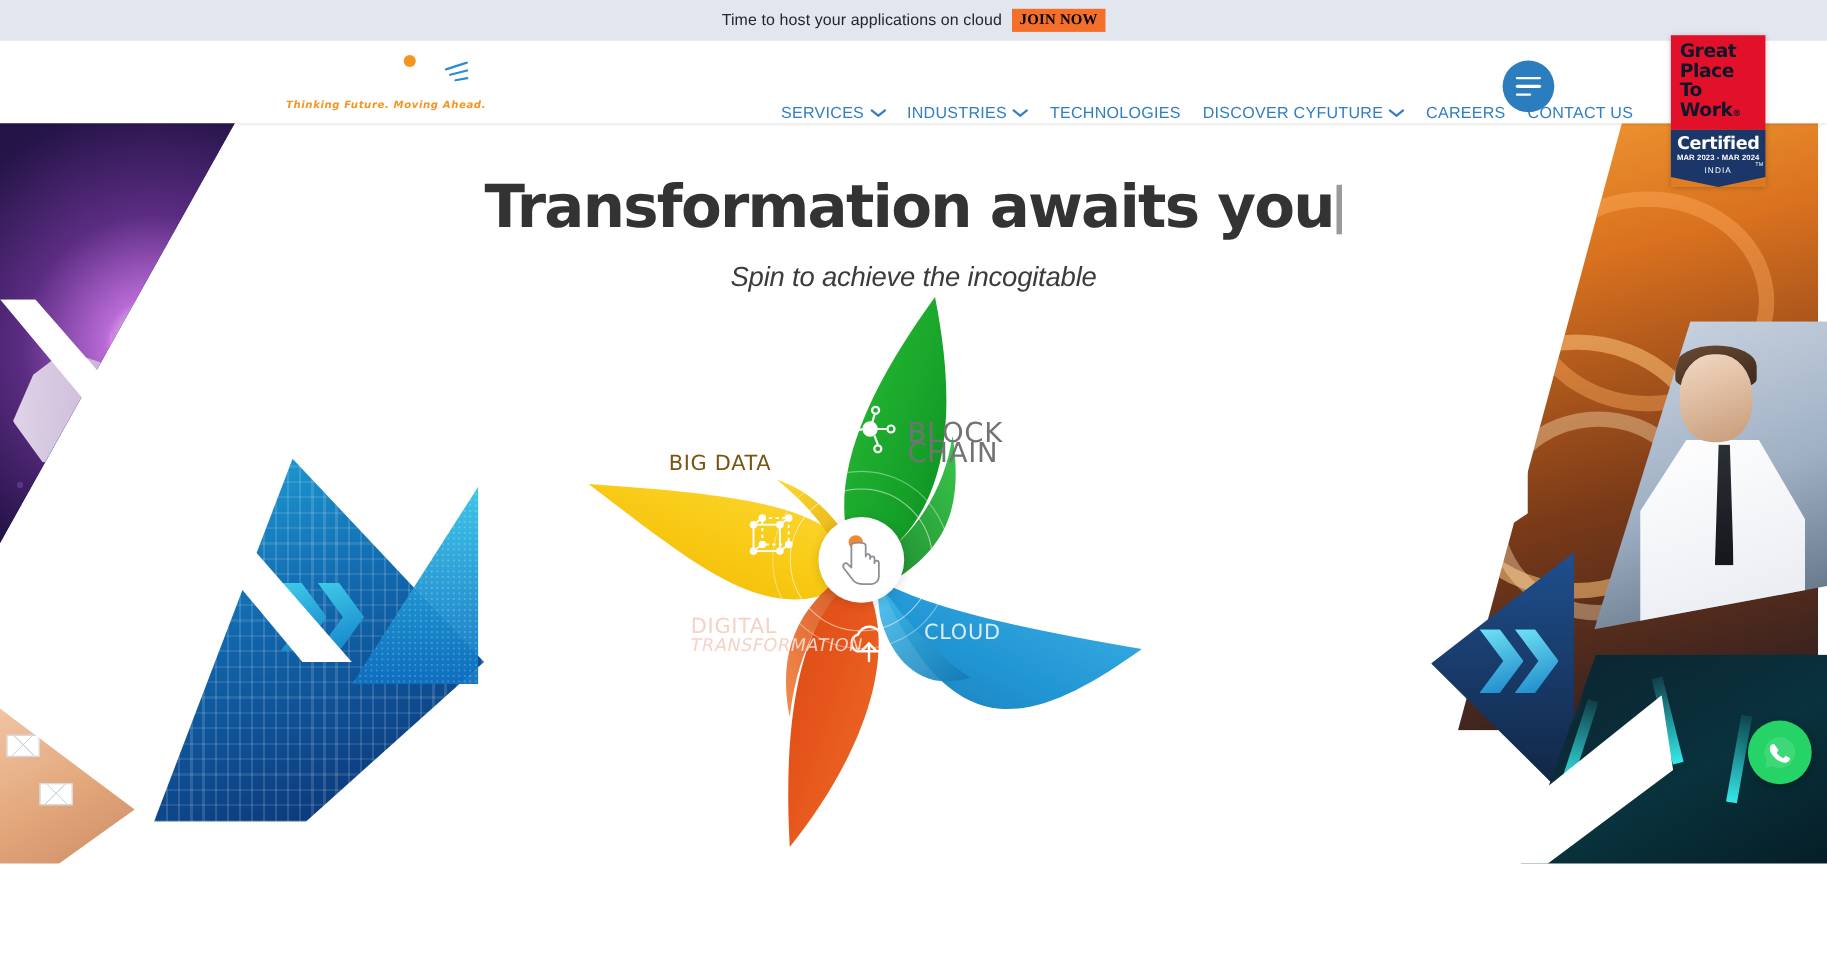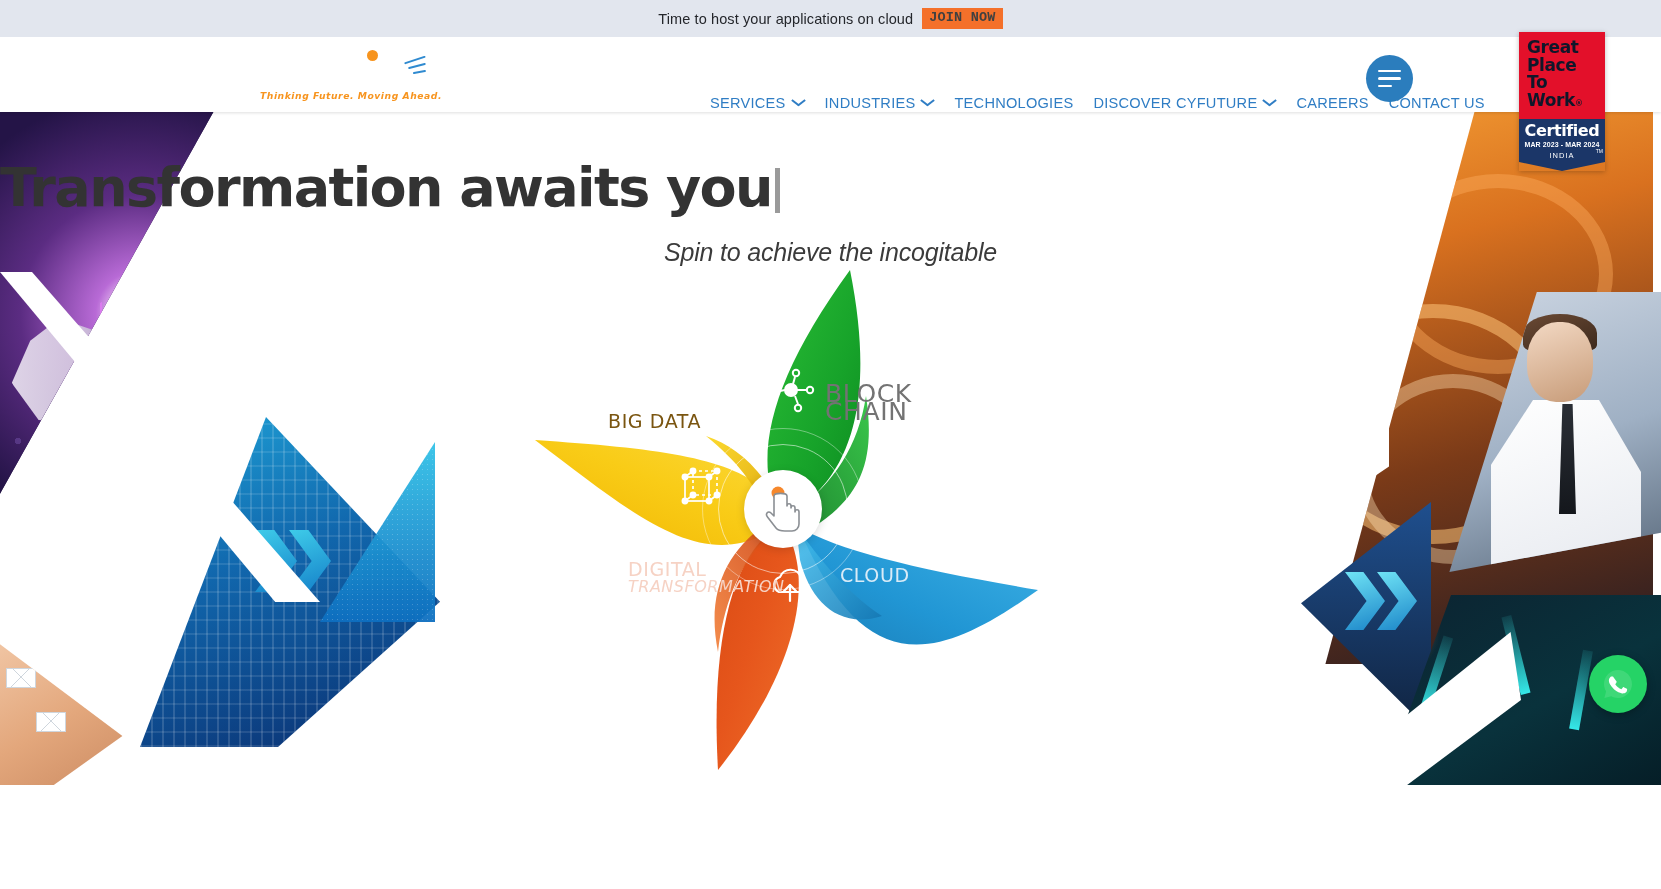--- a/index.html
+++ b/index.html
@@ -15,27 +15,27 @@
   
   .announce {
     position: absolute; top: 0; left: 0; width: 1661px; height: 37px;
     background: #e2e6ee;
     display: flex; align-items: center; justify-content: center;
     font-size: 14.5px; color: #24262b; z-index: 60;
   }
   .announce .txt { letter-spacing: 0.1px; }
   .join-now {
     margin-left: 9px;
-    background: #f4702a; color: #404040;
+    background: #f4702a; color: #000000;
     font-size: 13.5px; font-weight: bold;
     padding: 2px 7px 3px 7px;
     letter-spacing: .2px;
     line-height: 1.15;
     border: none; cursor: pointer;
-    font-family: Liberation Mono, monospace;
+    font-family: Liberation Serif, serif;
   }
 
   
   .header {
     position: absolute; top: 37px; left: 0; width: 1661px; height: 75px;
     background: #ffffff; z-index: 55;
     box-shadow: 0 1px 3px rgba(0,0,0,.13);
   }
 
   
@@ -297,21 +297,21 @@
   .ww1 { right: 272px; top: 300px; width: 230px; height: 210px;
          clip-path: polygon(100% 0%, 100% 26%, 0% 100%); }
   .ww2 { right: 140px; top: 520px; width: 260px; height: 200px;
          clip-path: polygon(0% 100%, 96% 0%, 100% 34%, 32% 100%); }
   .wl1 { left: 0px; top: 160px; width: 320px; height: 330px;
          clip-path: polygon(0% 0%, 10% 0%, 100% 100%, 86% 100%); }
 
   
   .hero-title {
     position: absolute; left: 0; top: 44px; width: 1661px;
-    z-index: 20;
+    text-align: center; z-index: 20;
     font-family: "DejaVu Sans", sans-serif;
     font-size: 54px; font-weight: bold; color: #333333;
     letter-spacing: -1.6px;
   }
   .cursor-bar {
     display: inline-block; width: 5px; height: 45px;
     background: #9a9a9a; vertical-align: -7px; margin-left: 3px;
   }
   .hero-sub {
     position: absolute; left: 0; top: 126px; width: 1661px;

